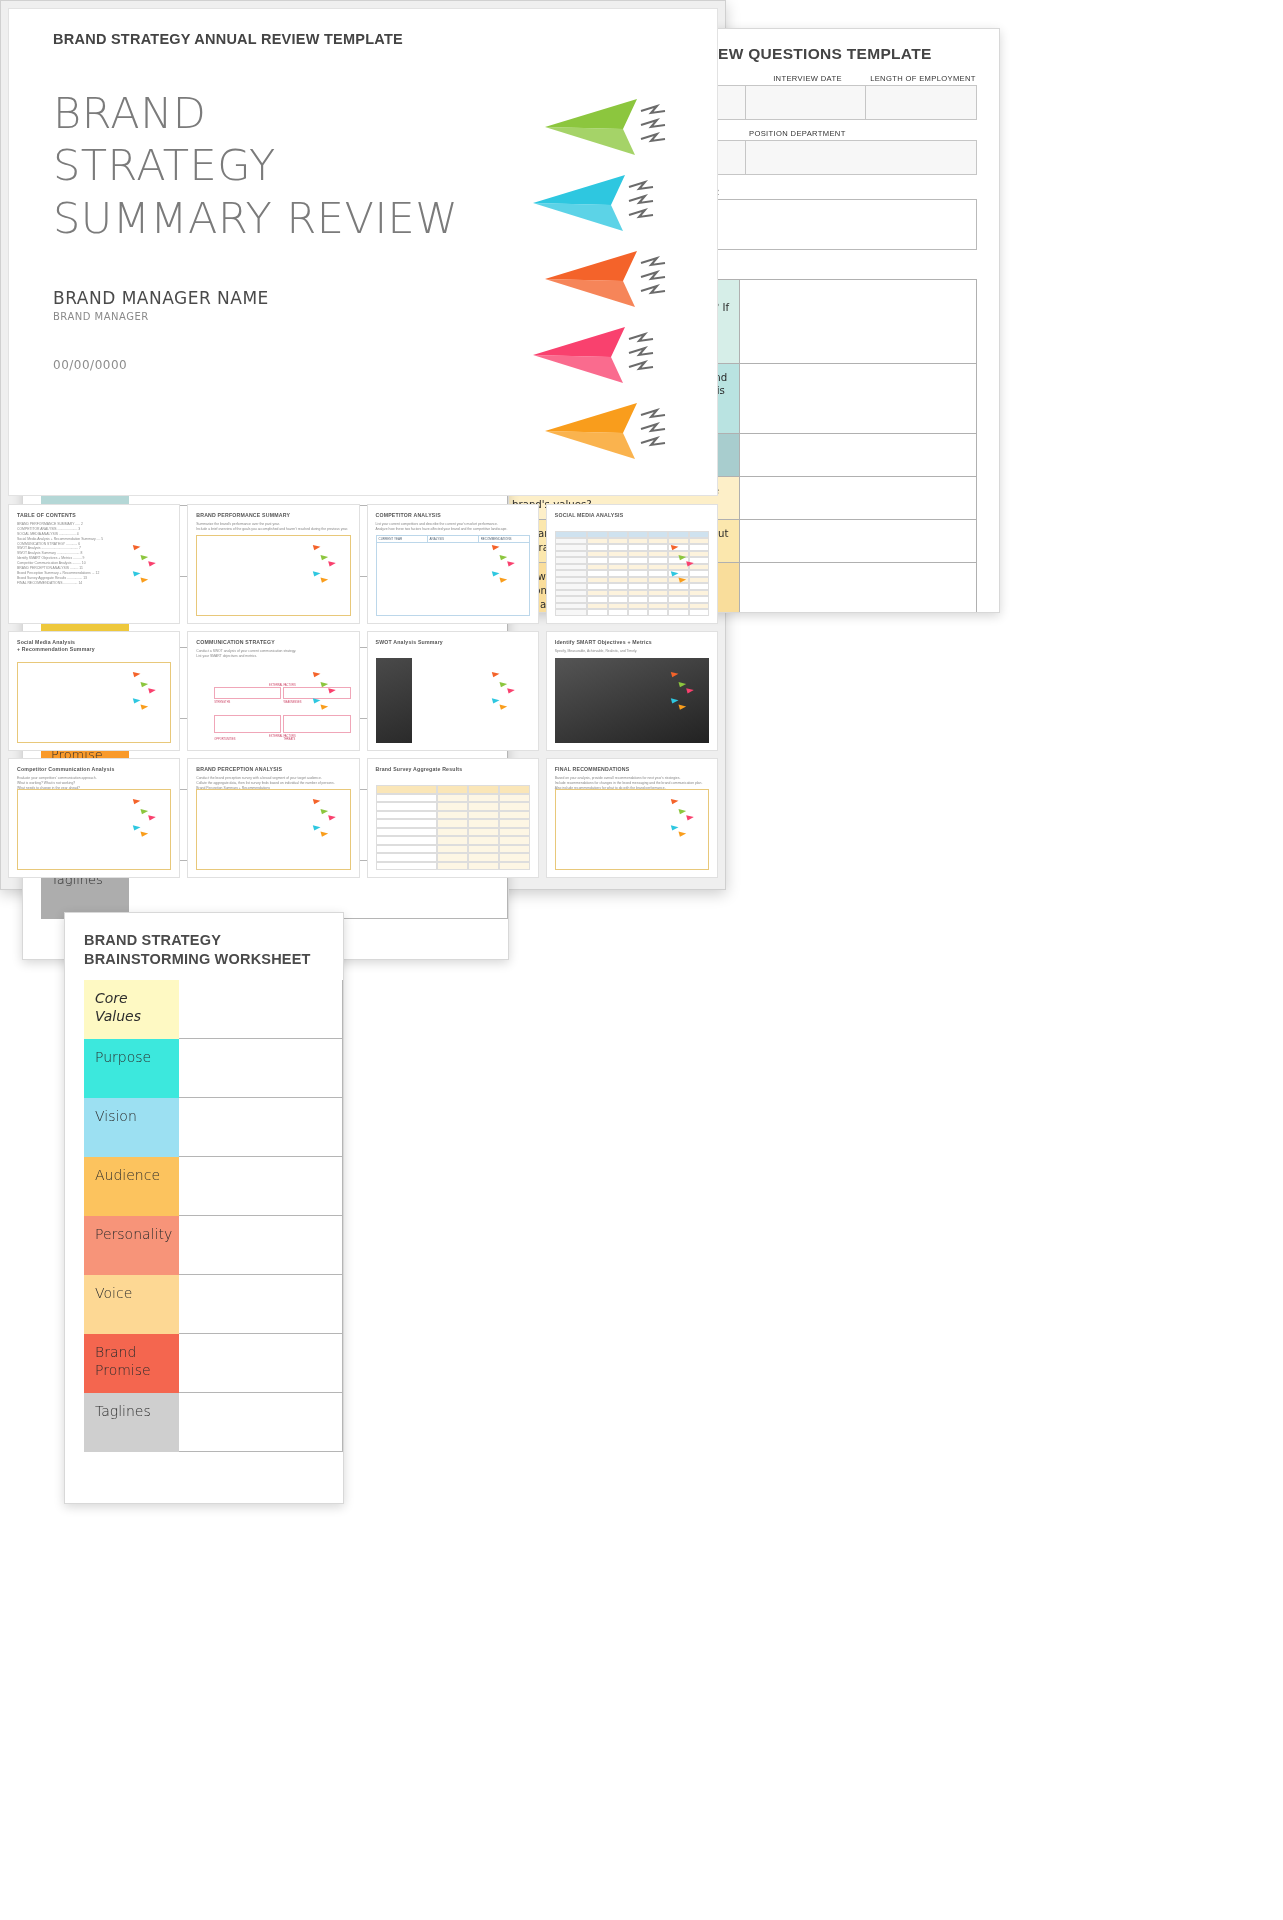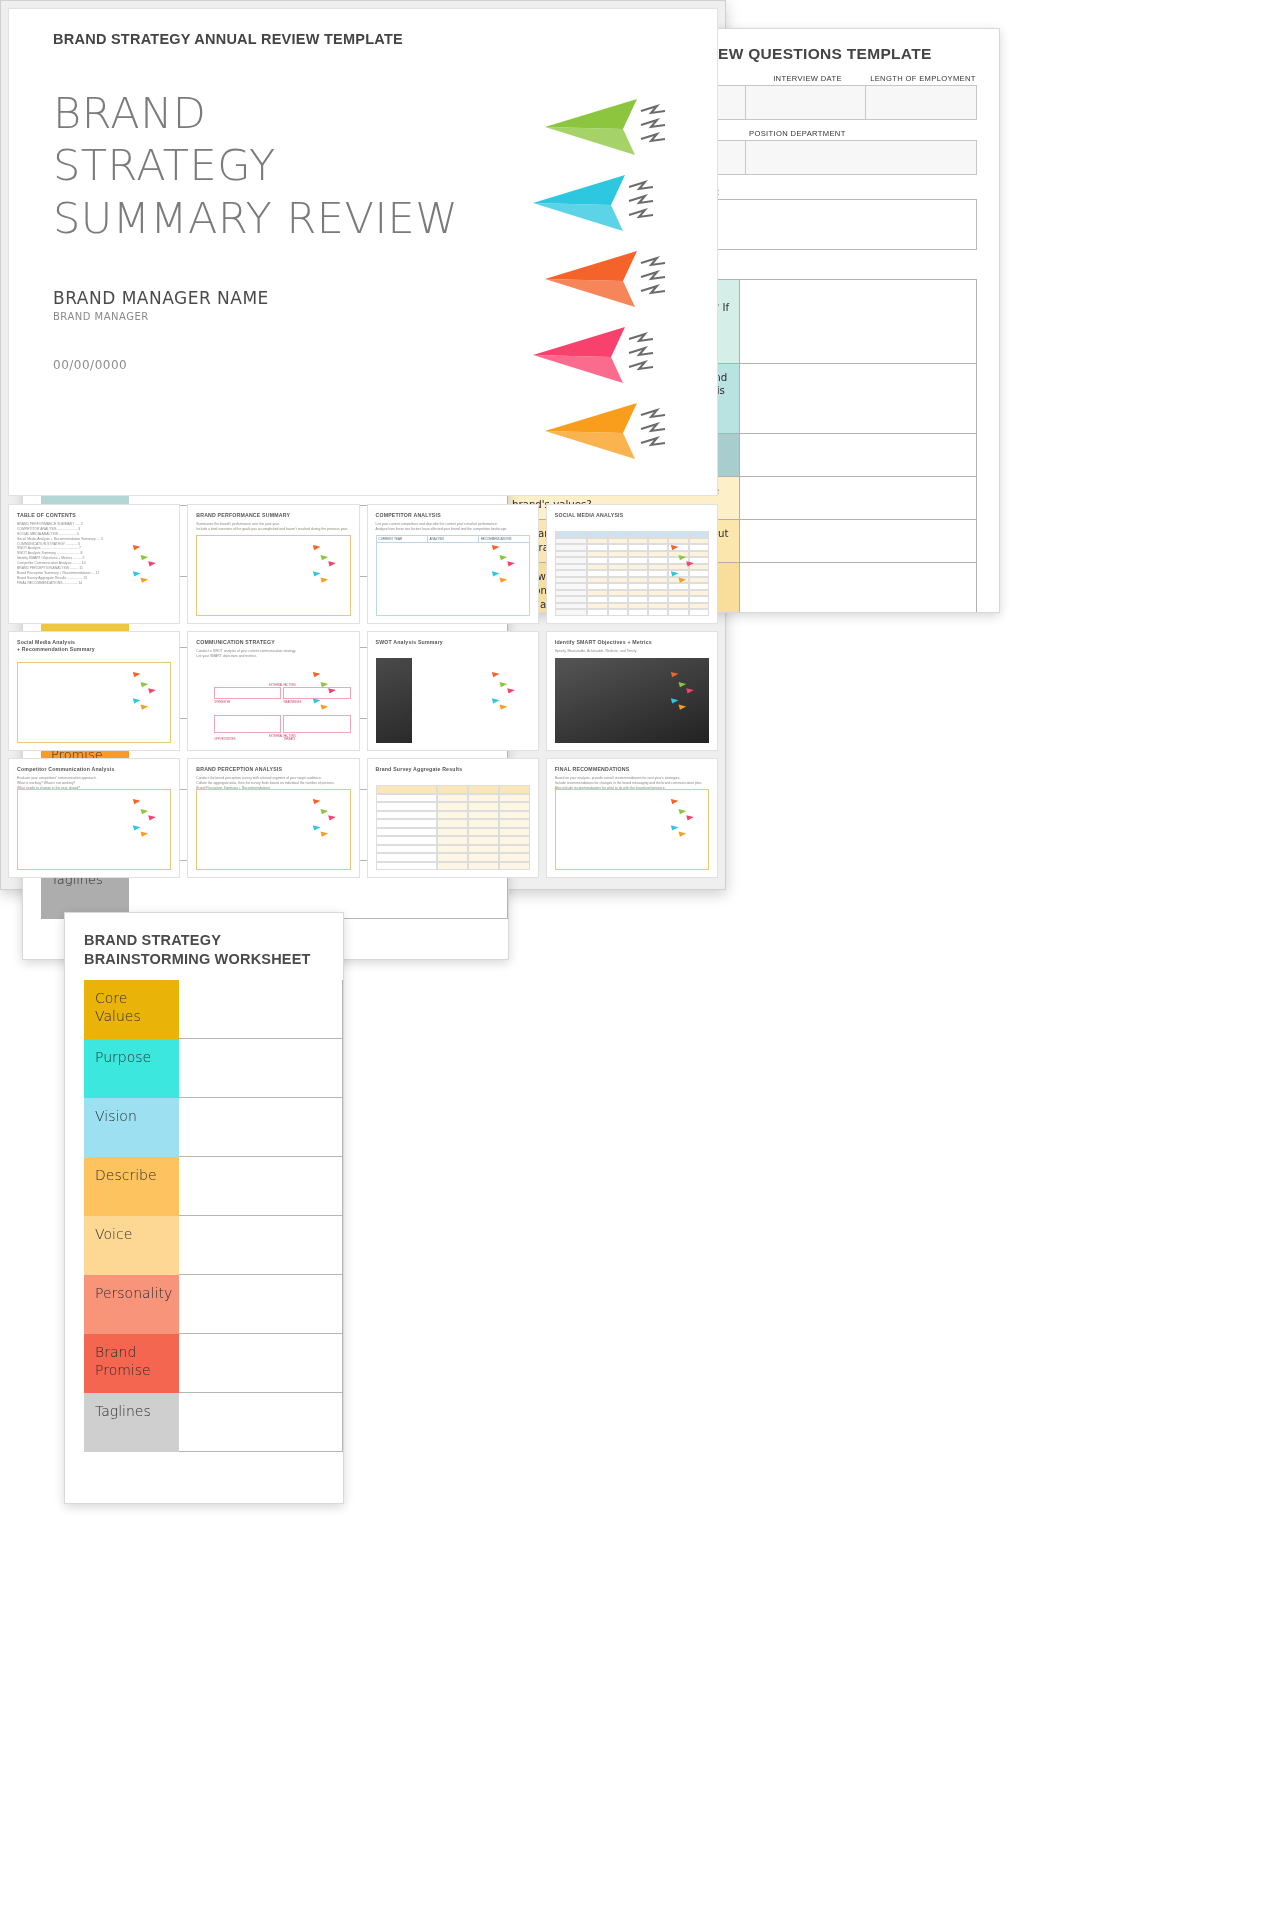--- a/index.html
+++ b/index.html
@@ -610,41 +610,41 @@
           <polygon points="26,74 42,78 29,85" fill="#f99d1c"></polygon>
         </svg>
       </div>
     </div>
 </div>
 
 <div class="card" id="brainstorm-card">
   <div class="hdr">BRAND STRATEGY BRAINSTORMING WORKSHEET</div>
   <div class="bs-body" id="bs-body">
       <div class="br" style="height: 59px;">
-        <div class="lbl" style="background: #eab308;">Core Values</div>
+        <div class="lbl" style="background: #fef9c3; font-style: italic;">Core Values</div>
         <div class="val"></div>
       </div>
       <div class="br" style="height: 59px;">
         <div class="lbl" style="background: rgb(60, 232, 221);">Purpose</div>
         <div class="val"></div>
       </div>
       <div class="br" style="height: 59px;">
         <div class="lbl" style="background: rgb(156, 224, 242);">Vision</div>
         <div class="val"></div>
       </div>
       <div class="br" style="height: 59px;">
-        <div class="lbl" style="background: rgb(252, 195, 94);">Describe</div>
+        <div class="lbl" style="background: rgb(252, 195, 94);">Audience</div>
+        <div class="val"></div>
+      </div>
+      <div class="br" style="height: 59px;">
+        <div class="lbl" style="background: rgb(247, 148, 121);">Personality</div>
         <div class="val"></div>
       </div>
       <div class="br" style="height: 59px;">
         <div class="lbl" style="background: rgb(253, 216, 148);">Voice</div>
-        <div class="val"></div>
-      </div>
-      <div class="br" style="height: 59px;">
-        <div class="lbl" style="background: rgb(247, 148, 121);">Personality</div>
         <div class="val"></div>
       </div>
       <div class="br" style="height: 59px;">
         <div class="lbl" style="background: rgb(244, 102, 79);">Brand Promise</div>
         <div class="val"></div>
       </div>
       <div class="br" style="height: 59px;">
         <div class="lbl" style="background: rgb(207, 207, 207);">Taglines</div>
         <div class="val"></div>
       </div>

